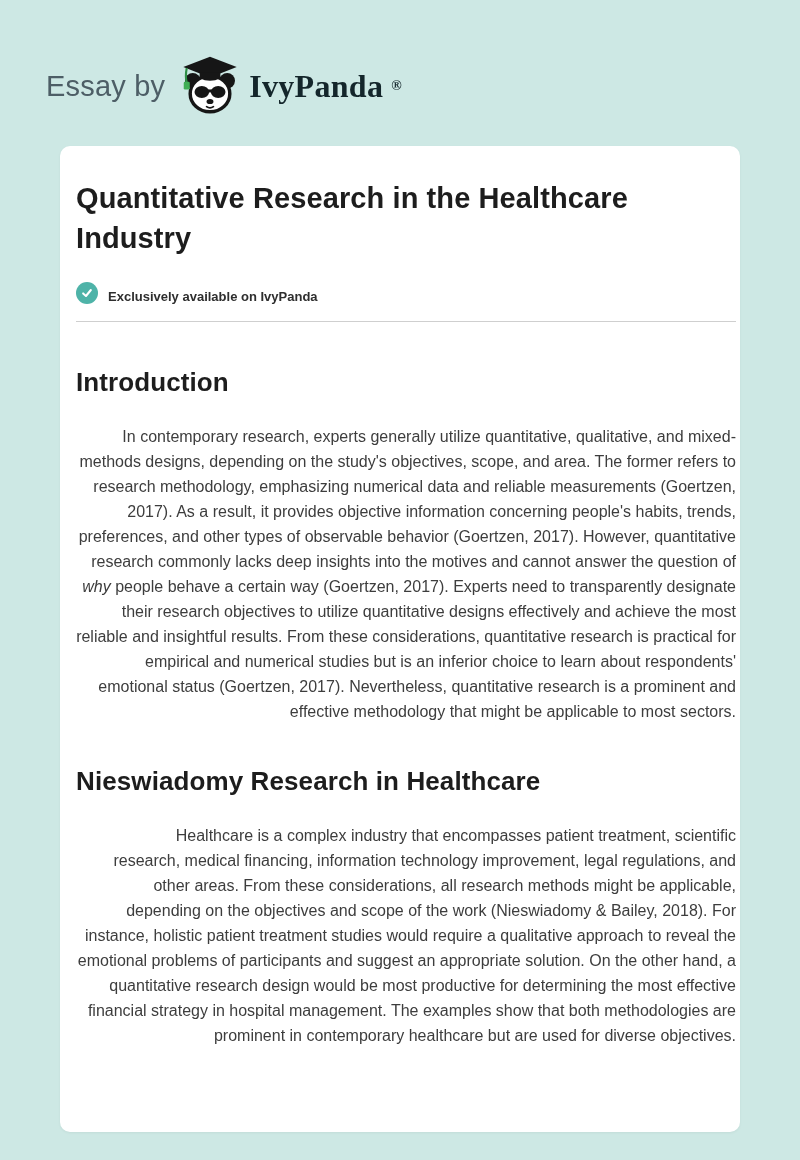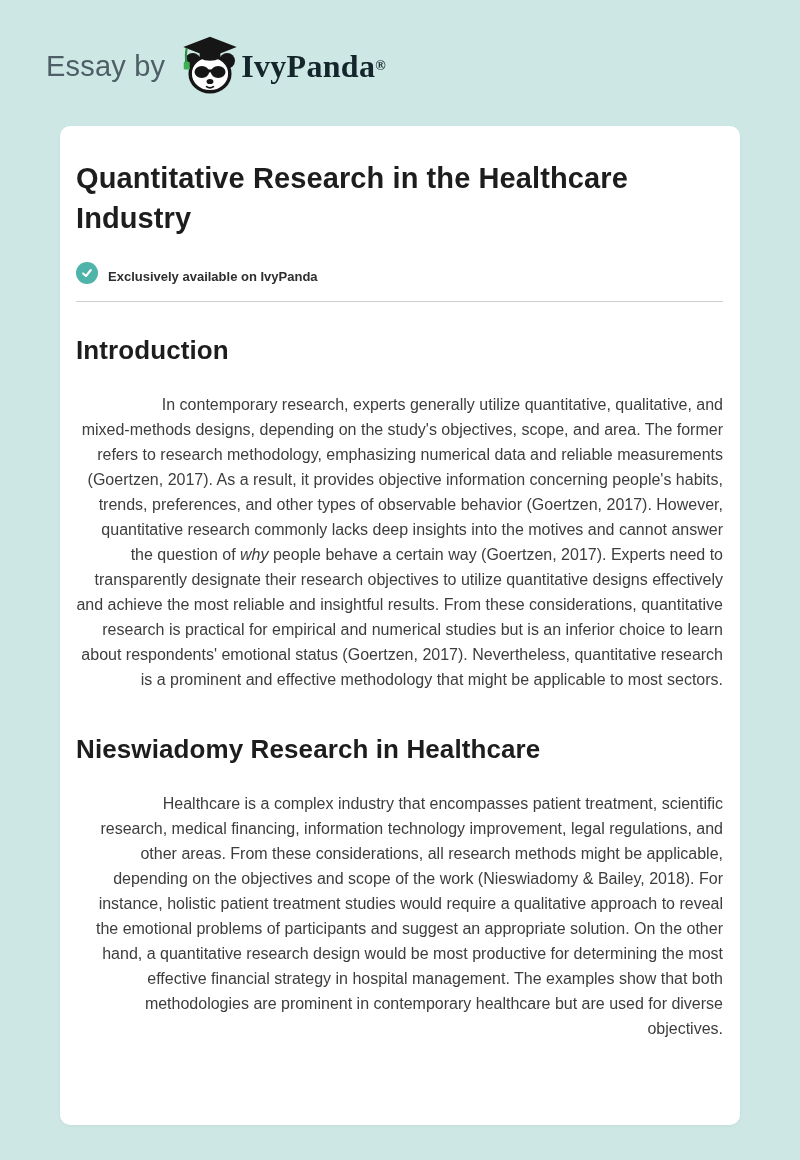--- a/index.html
+++ b/index.html
@@ -12,29 +12,31 @@
     -webkit-font-smoothing:antialiased;
   }
 
   
   .site-header {
     display:flex;
     align-items:center;
     gap:14px;
     padding:32px 0 0 46px;
     height:100px;
+    margin-top:20px;
   }
   .essay-by {
     font-size:29px;
     color:#4d5e66;
     letter-spacing:0.2px;
   }
   .logo {
     display:flex;
     align-items:center;
+    gap:8px;
   }
   .panda-icon { width:62px; height:62px; display:block; }
   .brand {
     font-family:"Liberation Serif", serif;
     font-weight:700;
     font-size:32px;
     color:#14262b;
     letter-spacing:0.3px;
   }
   .registered {
@@ -45,21 +47,21 @@
     vertical-align:super;
     line-height:1;
   }
 
   
   .card {
     width:680px;
     margin:26px auto 35px auto;
     background:#ffffff;
     border-radius:10px;
-    padding:32px 17px 84px 16px;
+    padding:32px 4px 84px 16px;
     box-shadow:0 1px 3px rgba(0,0,0,0.05);
   }
   .title {
     font-size:29px;
     font-weight:700;
     color:#1d1d1d;
     line-height:40px;
     letter-spacing:0.1px;
   }
   .badge-row {
@@ -86,21 +88,21 @@
   }
   .divider {
     border:none;
     border-top:1px solid #cfcfcf;
     margin-top:17px;
   }
   .section-heading {
     font-size:26px;
     font-weight:700;
     color:#1d1d1d;
-    margin-top:33px;
+    margin-top:45px;
     letter-spacing:0.1px;
   }
   .body-text {
     margin-top:24px;
     font-size:16px;
     line-height:25px;
     color:#3d3d3d;
     text-indent:34px;
     text-align:right;
   }

